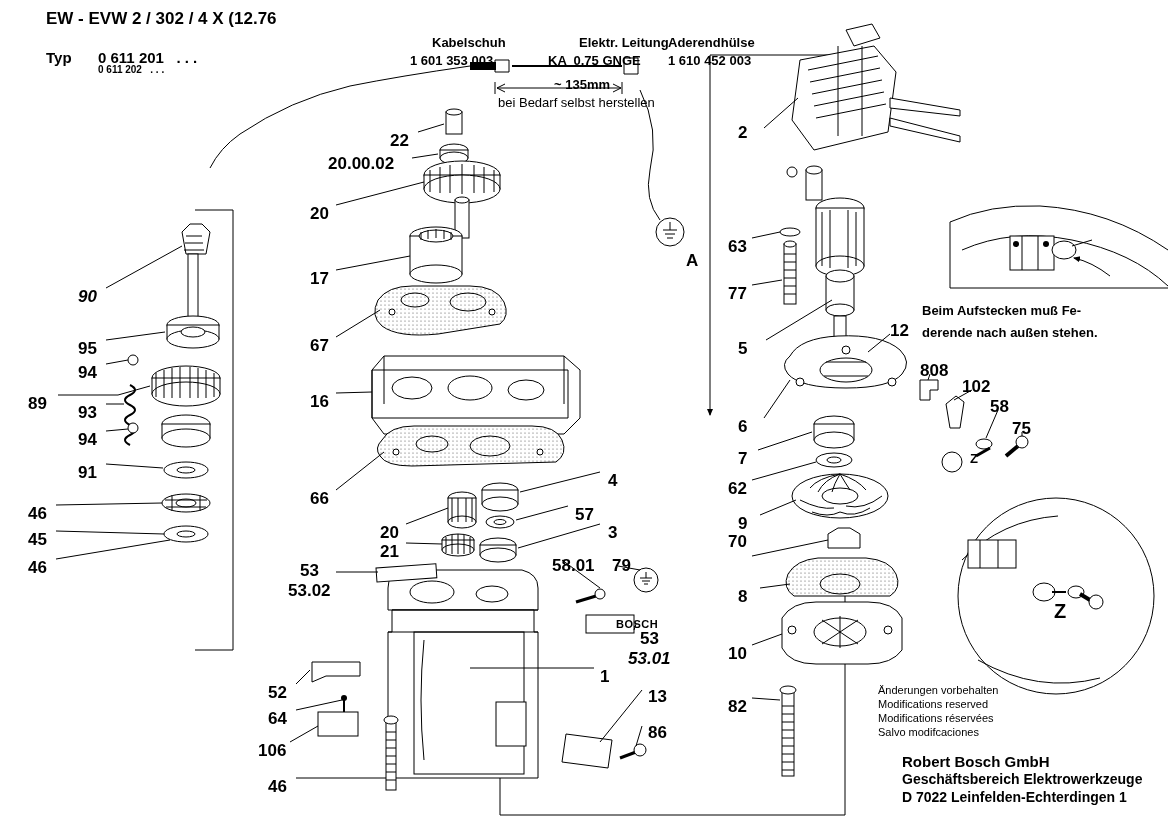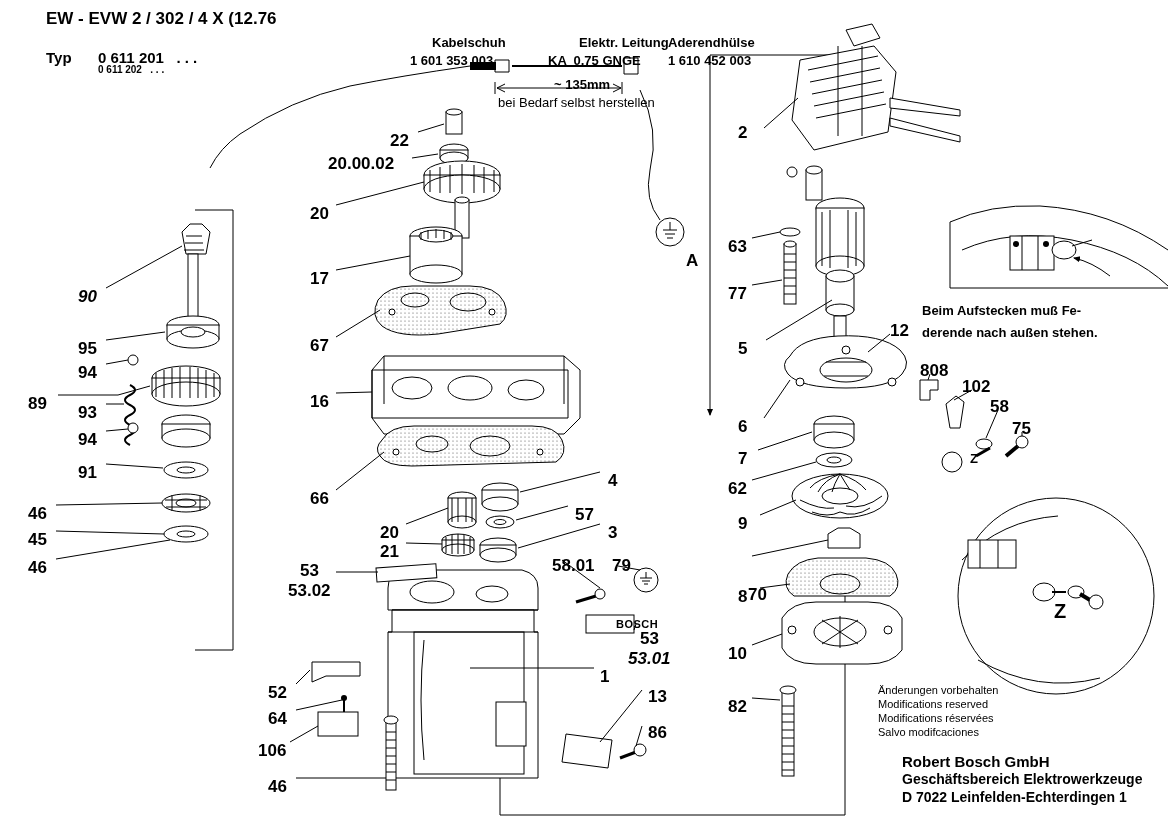--- a/index.html
+++ b/index.html
@@ -414,17 +414,17 @@
     <div class="t num" style="left: 890px; top: 322px;">12</div>
     <div class="t num" style="left: 738px; top: 340px;">5</div>
     <div class="t num" style="left: 738px; top: 418px;">6</div>
     <div class="t num" style="left: 920px; top: 362px;">808</div>
     <div class="t num" style="left: 962px; top: 378px;">102</div>
     <div class="t num" style="left: 990px; top: 398px;">58</div>
     <div class="t num" style="left: 1012px; top: 420px;">75</div>
     <div class="t num" style="left: 738px; top: 450px;">7</div>
     <div class="t num" style="left: 728px; top: 480px;">62</div>
     <div class="t num" style="left: 738px; top: 515px;">9</div>
-    <div class="t num" style="left: 728px; top: 586px; margin-left: 20px;">70</div>
+    <div class="t num" style="left: 728px; top: 533px;">70</div>
     <div class="t num" style="left: 738px; top: 588px;">8</div>
     <div class="t num" style="left: 728px; top: 645px;">10</div>
     <div class="t num" style="left: 728px; top: 698px;">82</div>
   </div>
 
 </body></html>

